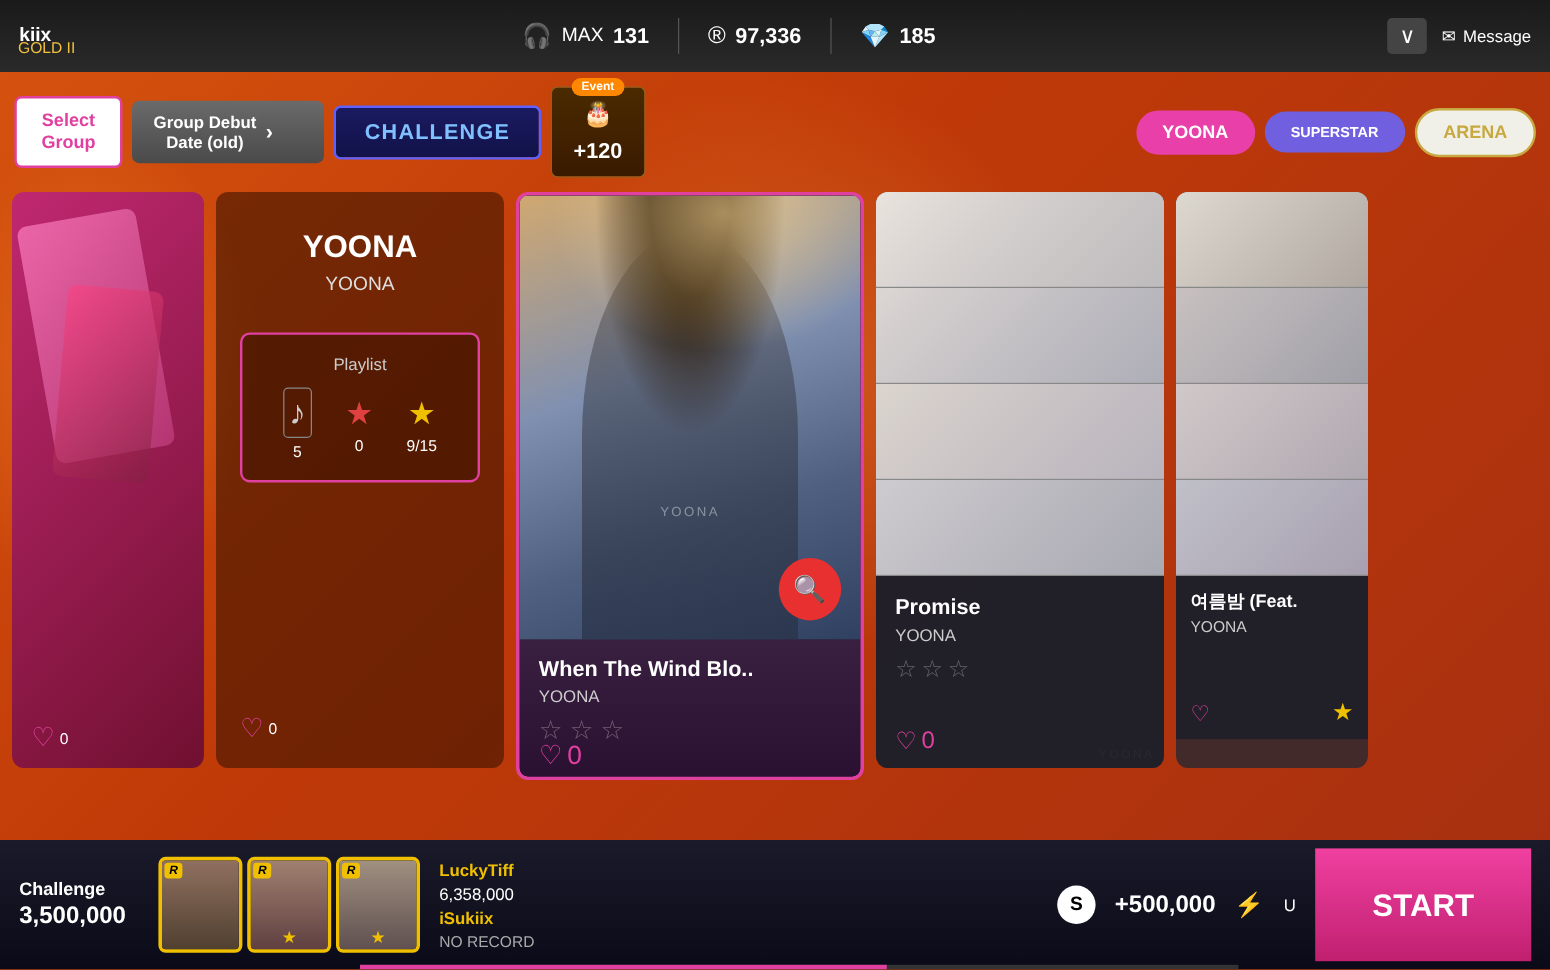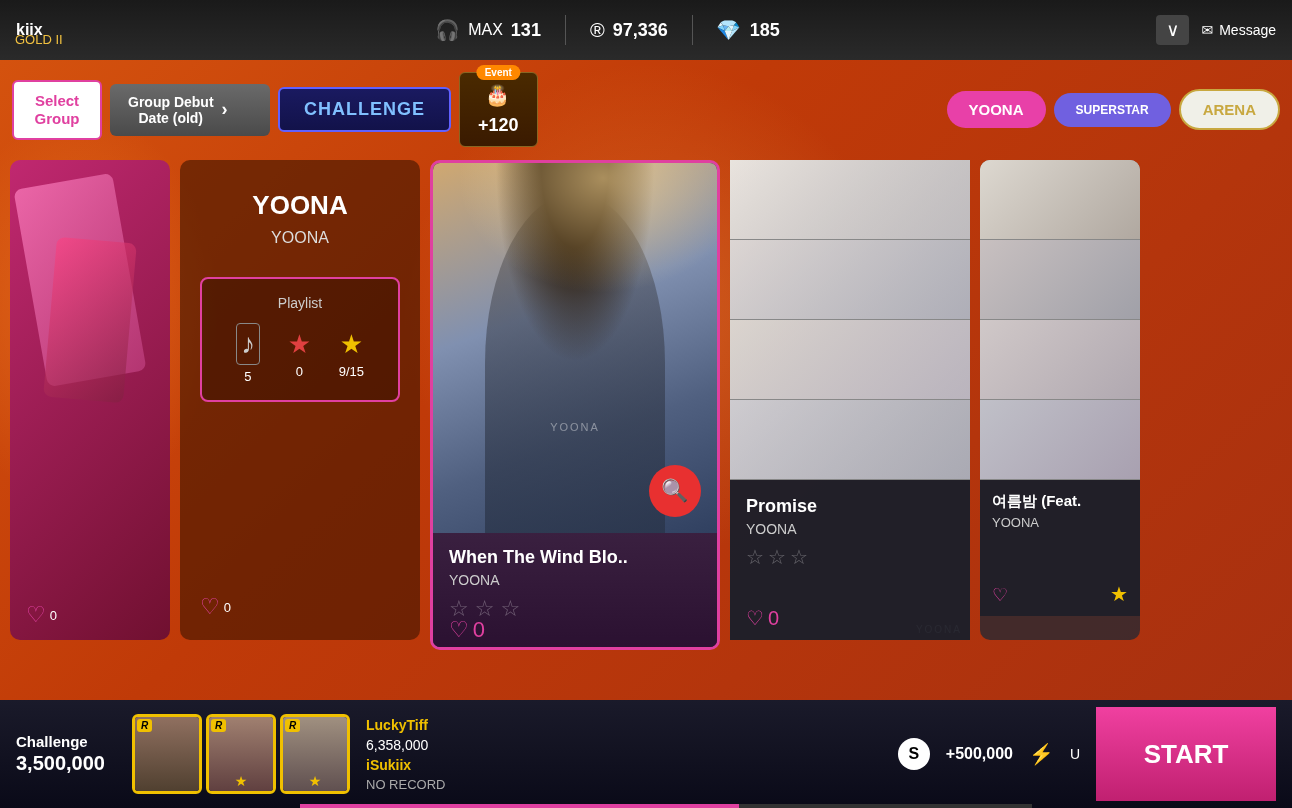--- a/index.html
+++ b/index.html
@@ -442,21 +442,21 @@
       align-items: center;
       gap: 4px;
     }
 
     
     .card-promise {
       width: 240px;
       min-width: 240px;
       height: 480px;
       background: rgba(40,40,50,0.8);
-      border-radius: 0;
+      border-radius: 10px;
       overflow: hidden;
       flex-shrink: 0;
       position: relative;
     }
     .promise-img {
       width: 100%;
       height: 320px;
       background: linear-gradient(180deg, #c0c0c8 0%, #b0b0b8 100%);
       display: flex;
       flex-direction: column;
@@ -678,21 +678,21 @@
       border-radius: 50%;
       display: flex;
       align-items: center;
       justify-content: center;
       font-size: 16px;
       font-weight: bold;
       color: #000;
     }
     .reward-text {
       color: #fff;
-      font-size: 16px;
+      font-size: 20px;
       font-weight: bold;
     }
     .lightning-icon {
       color: #f0c000;
       font-size: 20px;
     }
     .unknown-text {
       color: #fff;
       font-size: 14px;
     }

